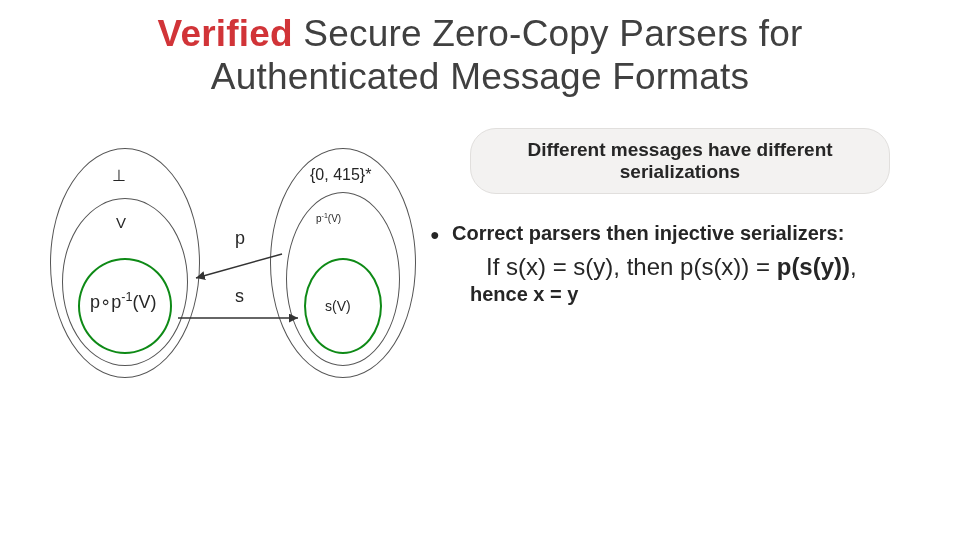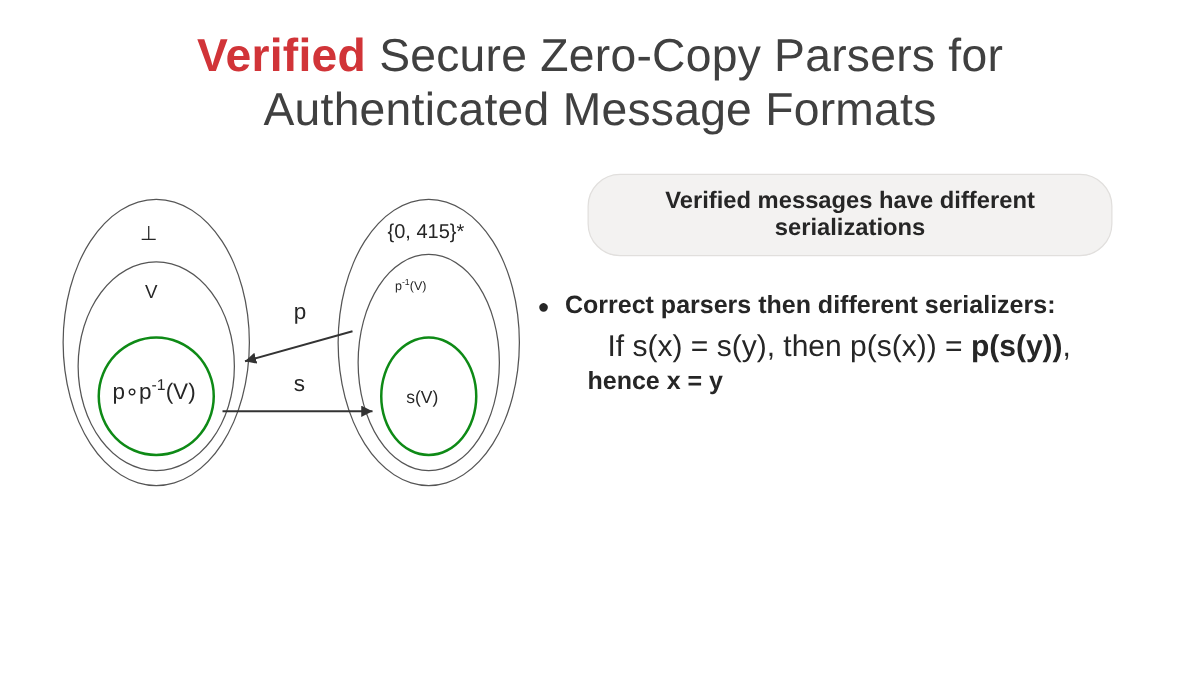--- a/index.html
+++ b/index.html
@@ -1,17 +1,17 @@
 <!DOCTYPE html>
 <html><head>
 <meta charset="utf-8">
 <style>
   * { margin: 0; padding: 0; box-sizing: border-box; }
   html, body { width: 960px; height: 540px; font-family: "Segoe UI", Arial, sans-serif; background: #fff; color: #262626; }
-  .slide { width: 960px; height: 540px; position: relative; padding: 24px 40px 20px 40px; }
+  .slide { width: 960px; height: 540px; position: relative; padding: 13px 40px 20px 40px; }
   .title { text-align: center; font-size: 37px; font-weight: 300; line-height: 1.15; letter-spacing: 0.2px; color: #404040; }
   .title .emph { color: #D13438; font-weight: 700; }
   .body { display: flex; margin-top: 30px; }
   .diagram-col { width: 380px; position: relative; height: 270px; }
   
   .ell { position: absolute; border: 1px solid #555; border-radius: 50%; }
   .outerL { left: 10px;  top: 20px;  width: 150px; height: 230px; }
   .midL   { left: 22px;  top: 70px;  width: 126px; height: 168px; }
   .inL    { left: 38px;  top: 130px; width: 94px;  height: 96px; border-color: #0E8A16; border-width: 2px; }
   .outerR { left: 230px; top: 20px;  width: 146px; height: 230px; }
@@ -82,29 +82,29 @@
         <line x1="242" y1="126" x2="156" y2="150" stroke="#333" stroke-width="1.5" marker-end="url(#ah)"></line>
         <line x1="138" y1="190" x2="258" y2="190" stroke="#333" stroke-width="1.5" marker-end="url(#ah)"></line>
       </svg>
 
       <div class="arrow-label pLbl">p</div>
       <div class="arrow-label sLbl">s</div>
     </div>
 
     <div class="right-col">
       <div class="bubble">
-        <span>Verified messages have different</span><br>
+        <span>Different messages have different</span><br>
         <span>serializations</span>
       </div>
 
       <div class="bullets">
         <div class="bullet-row">
           <div class="bullet-dot">●</div>
           <div>
-            <span>Correct parsers then </span><span class="injbold">different serializers</span><span>:</span>
+            <span>Correct parsers then </span><span class="injbold">injective serializers</span><span>:</span>
           </div>
         </div>
         <div class="indent">
           <span>If s(x) = s(y), then p(s(x)) = </span><span class="hl">p(s(y))</span><span>,</span>
         </div>
         <div class="hence">hence x = y</div>
       </div>
     </div>
 
   </div>

